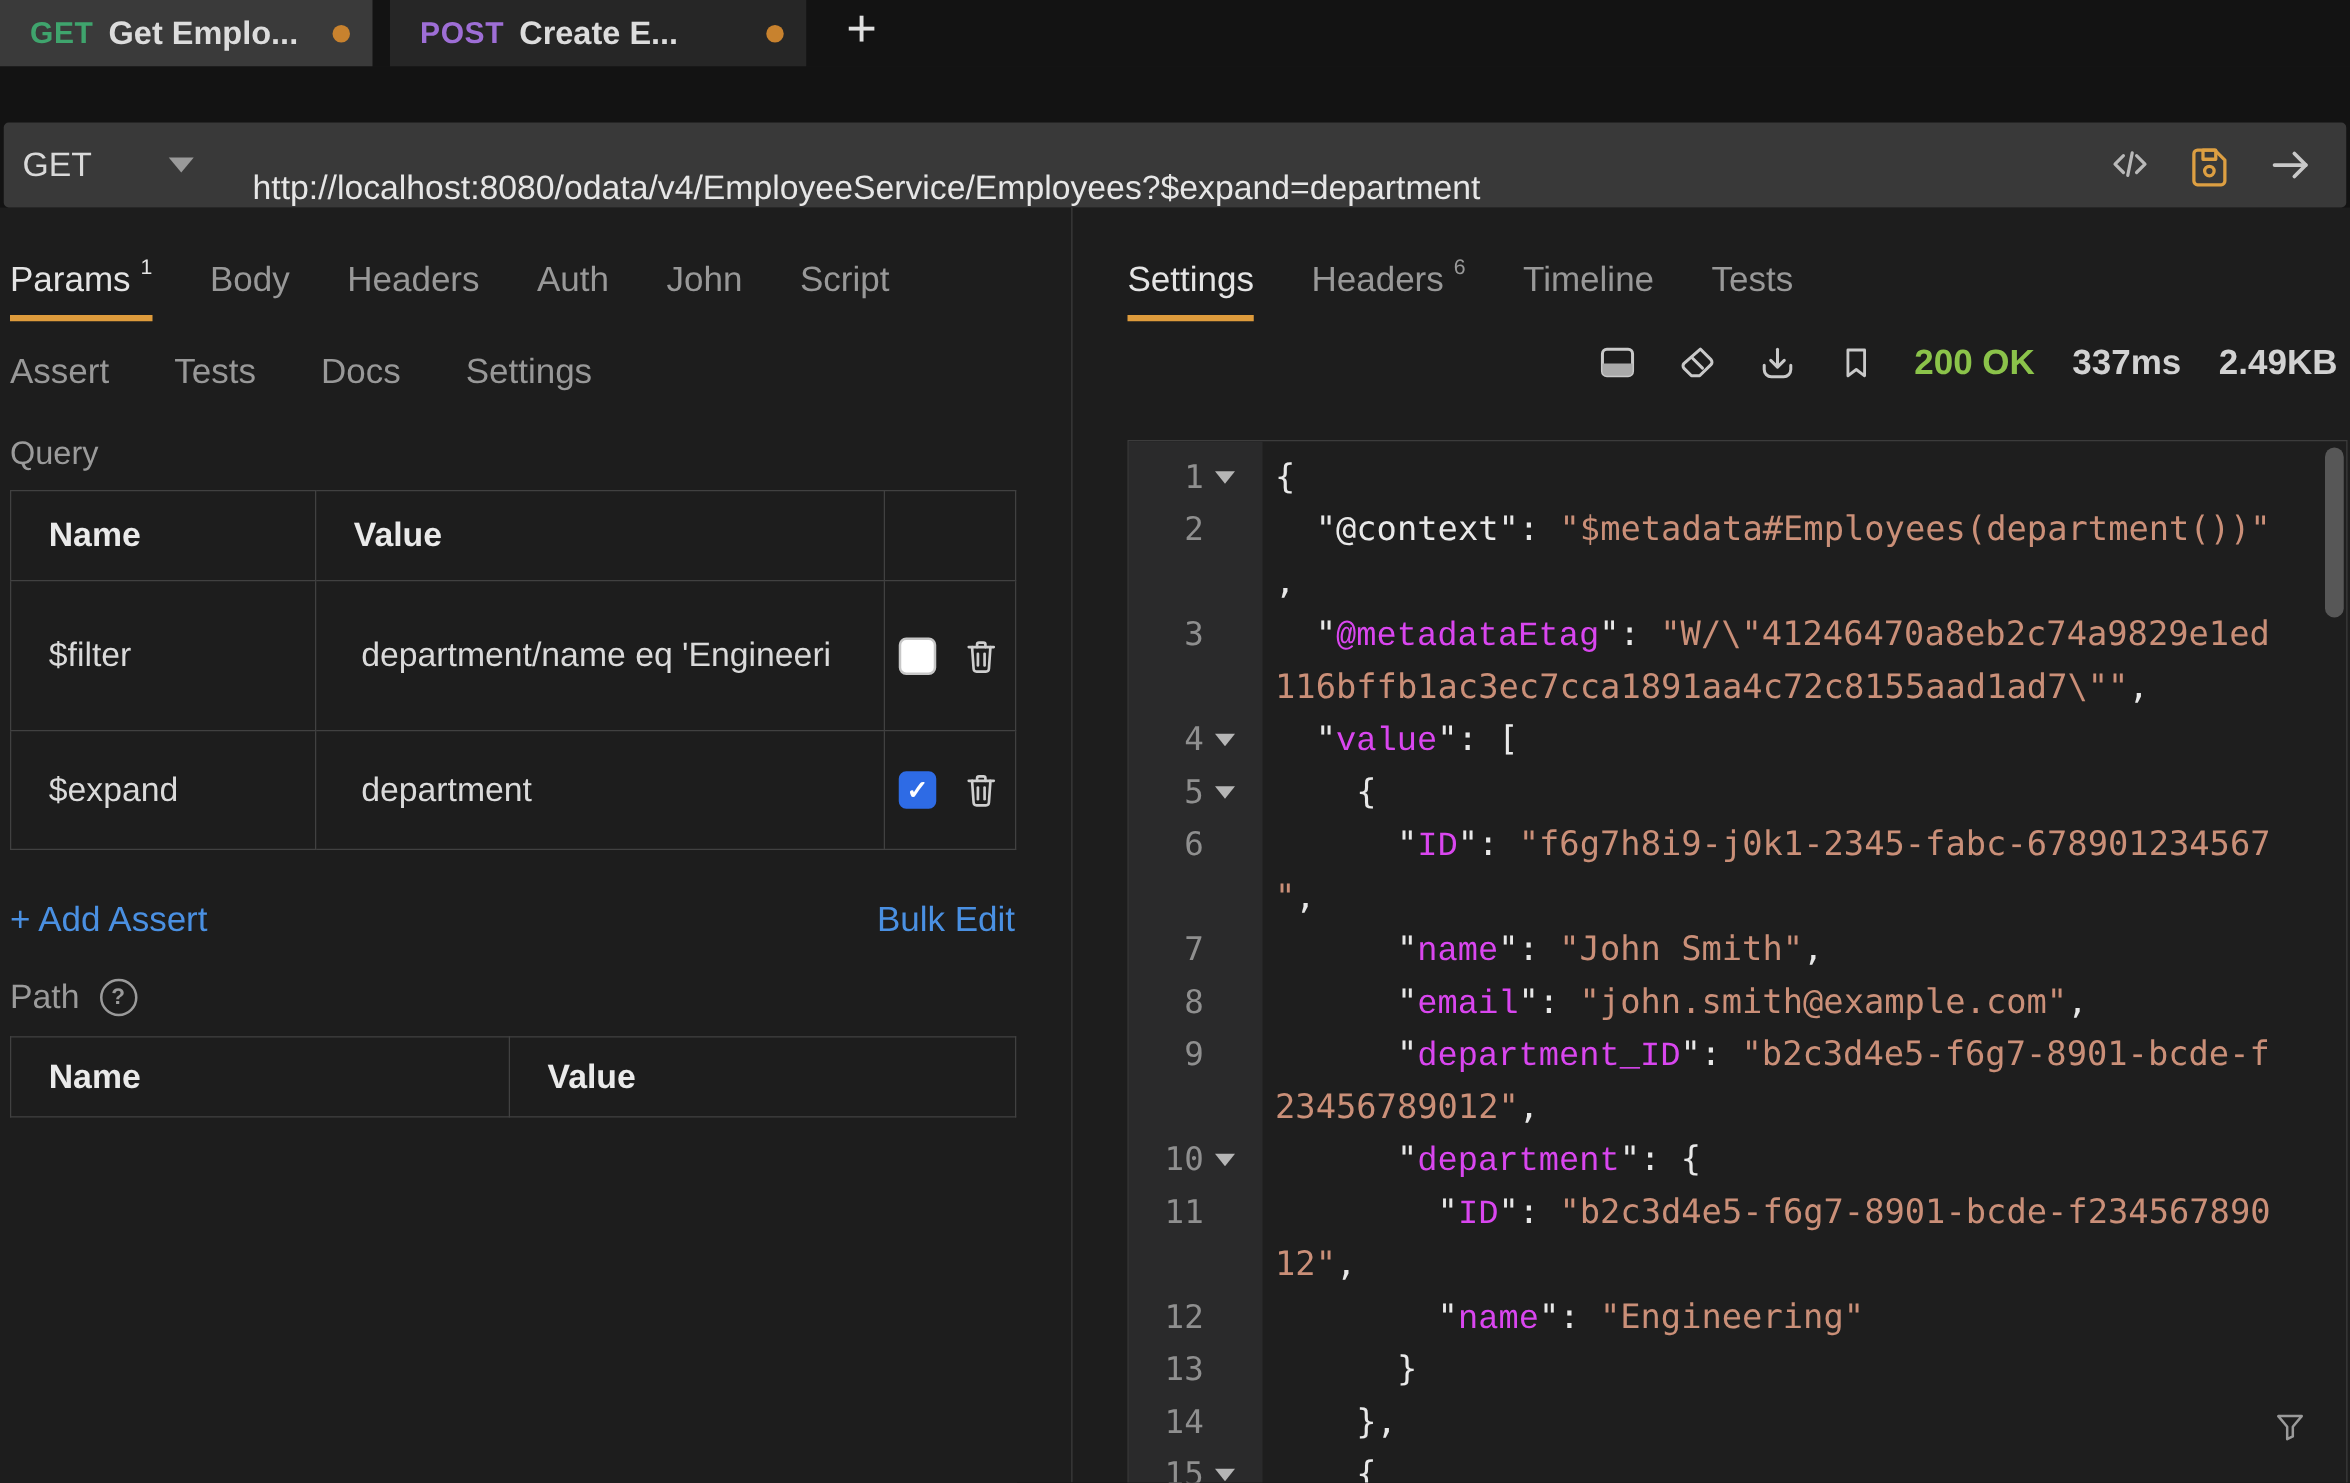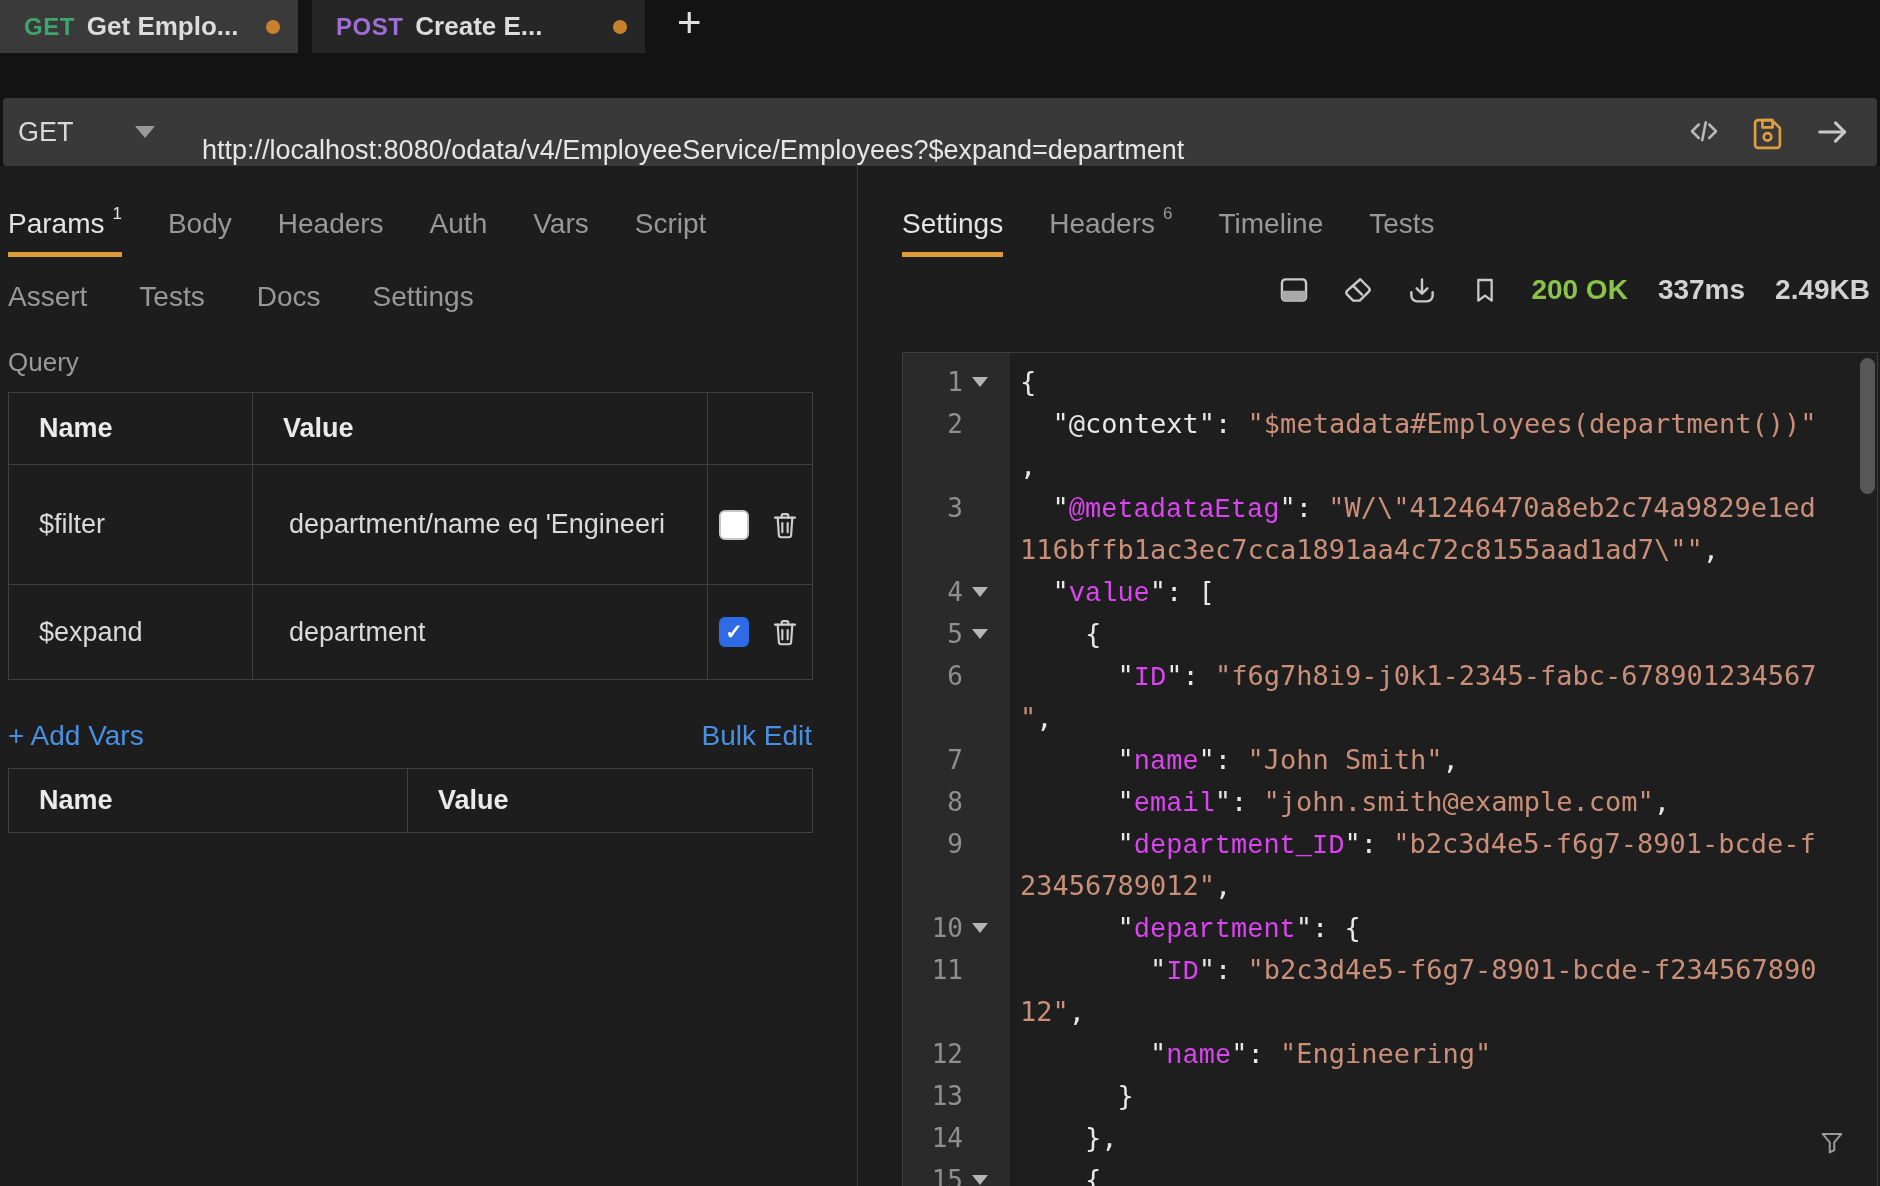--- a/index.html
+++ b/index.html
@@ -136,21 +136,21 @@
 </div>
 
 <div class="main">
 
   <div class="left-pane">
     <div class="tabs-row">
       <span class="tab active"><span>Params</span><span class="sup">1</span></span>
       <span class="tab">Body</span>
       <span class="tab">Headers</span>
       <span class="tab">Auth</span>
-      <span class="tab">Vars</span>
+      <span class="tab">John</span>
       <span class="tab">Script</span>
     </div>
     <div class="tabs-row2">
       <span>Assert</span>
       <span>Tests</span>
       <span>Docs</span>
       <span>Settings</span>
     </div>
 
     <div class="section-label">Query</div>
@@ -200,24 +200,28 @@
                     <path d="M14 10.5v7"></path>
             </svg>
           </span>
         </div>
             </td>
       </tr>
     </tbody>
       </table>
 
     <div class="param-links">
-      <span>+ Add Vars</span>
+      <span>+ Add Assert</span>
       <span>Bulk Edit</span>
     </div>
 
+    <div class="path-row">
+      <span>Path</span>
+      <span class="help-icon">?</span>
+    </div>
 
     <table class="ptable">
       <colgroup>
           <col style="width:399px">
           <col style="width:405px">
         </colgroup>
       <tbody>
           <tr>
         <th>Name</th>
         <th>Value</th>

